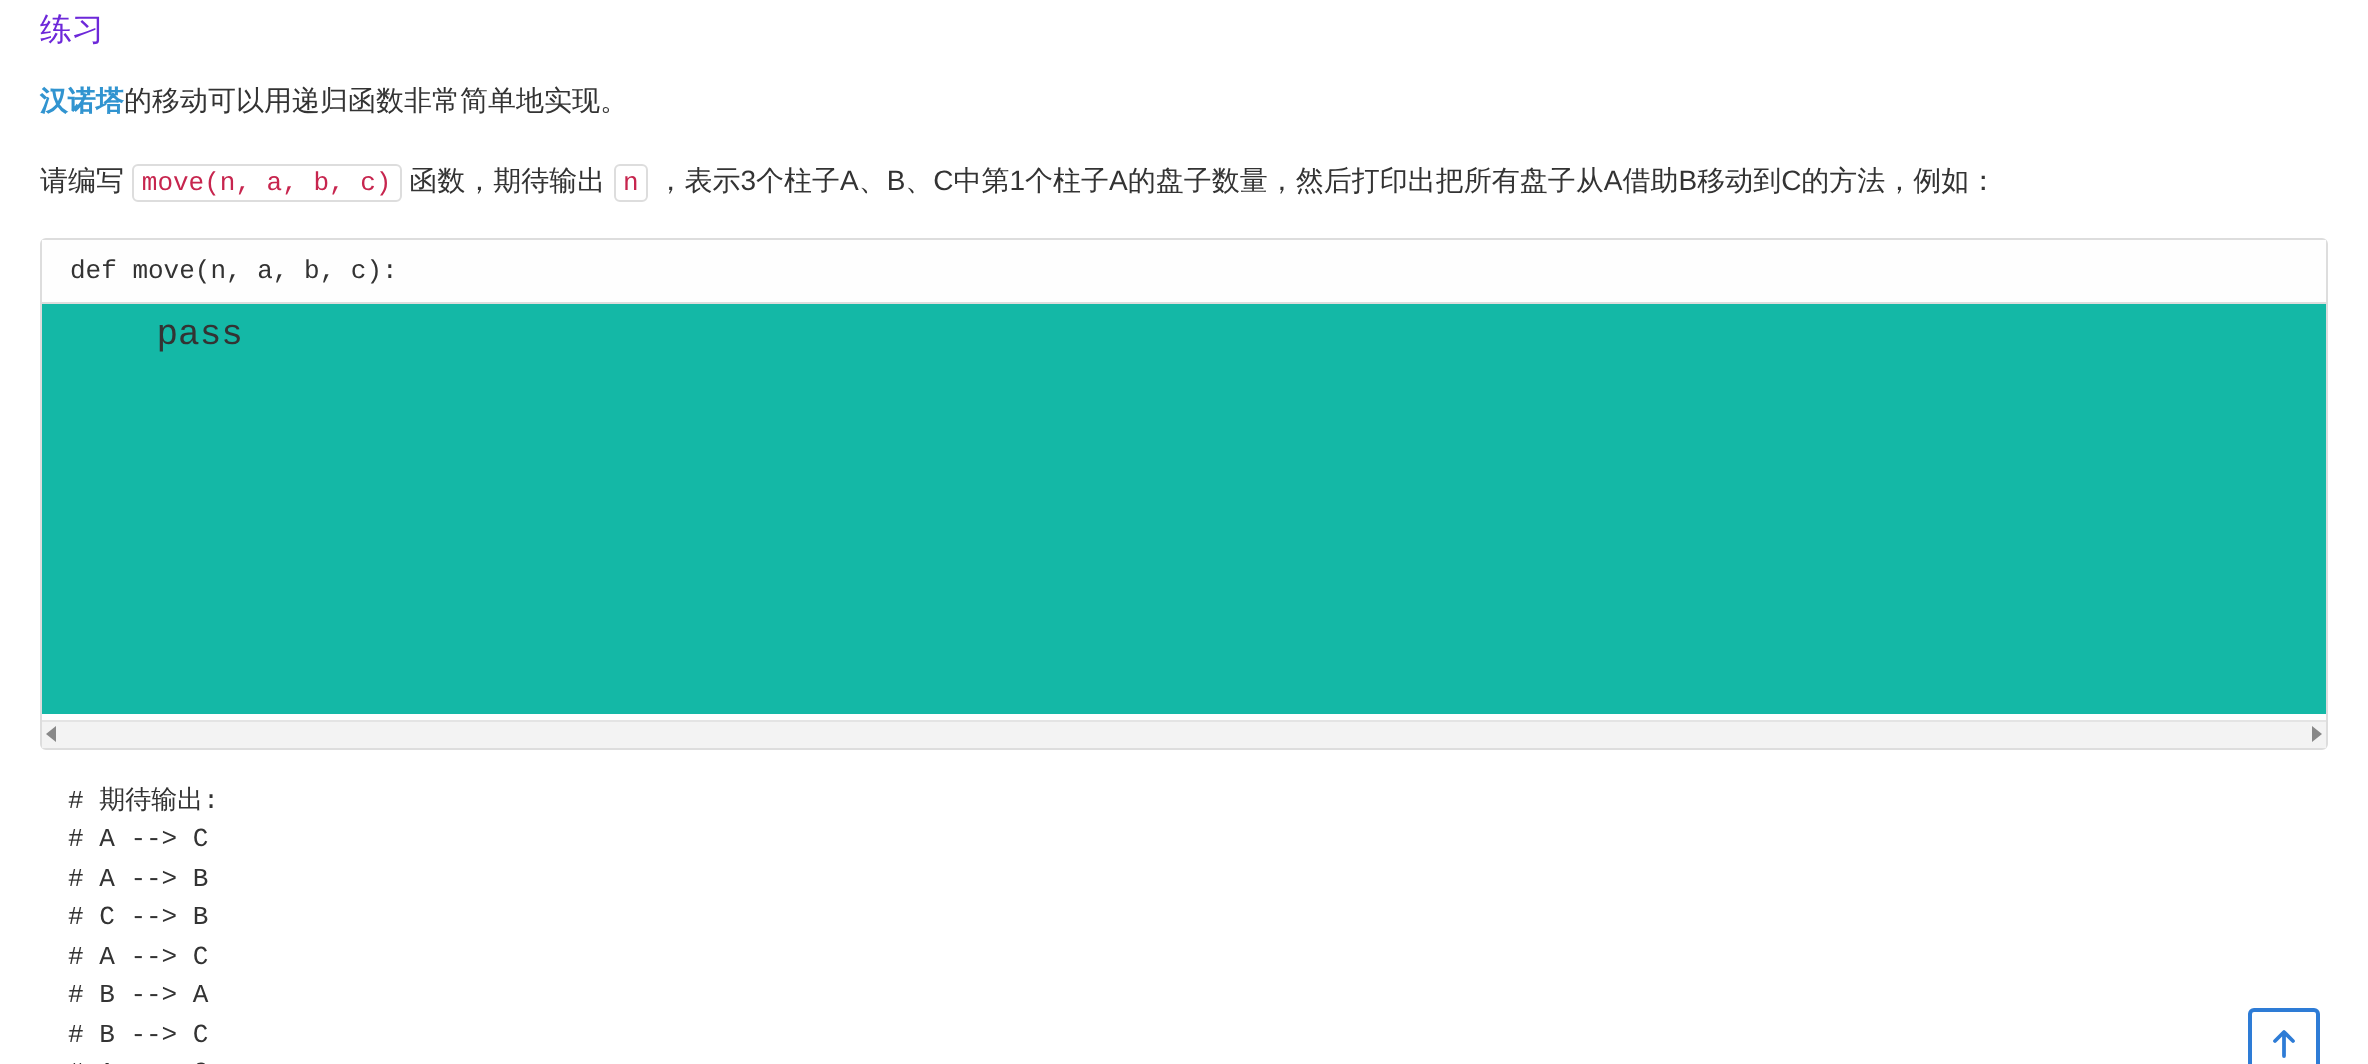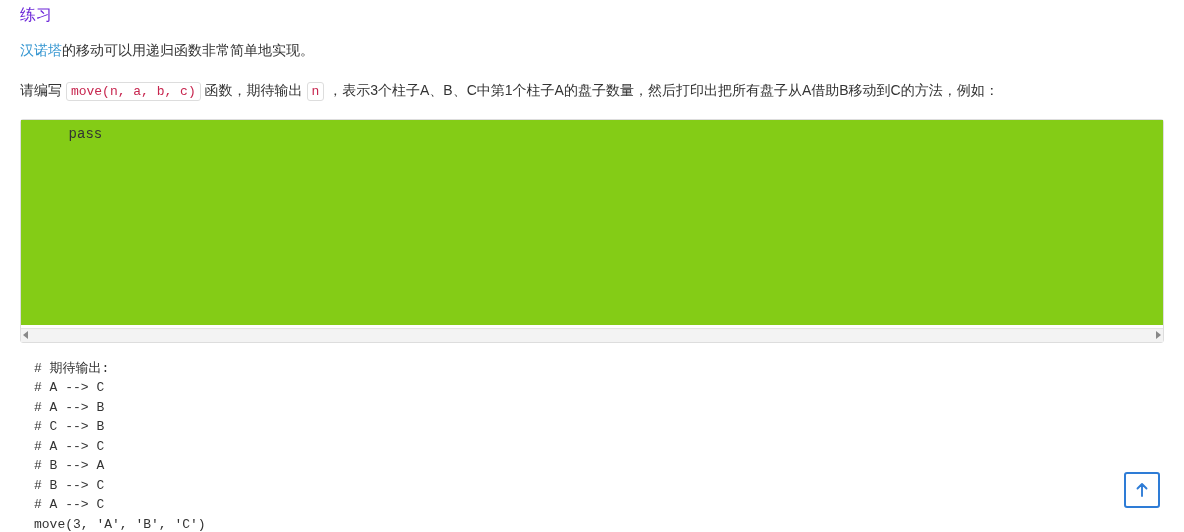--- a/index.html
+++ b/index.html
@@ -24,20 +24,21 @@
     }
     .paragraph {
       font-size: 14px;
       color: #333;
       line-height: 1.8;
       margin-bottom: 15px;
     }
     .link {
       color: #3194d0;
       text-decoration: none;
+      font-weight: bold;
     }
     code.inline {
       font-family: Consolas, Monaco, "Courier New", monospace;
       background: #fff;
       border: 1px solid #ddd;
       border-radius: 3px;
       padding: 1px 4px;
       font-size: 13px;
       color: #c7254e;
       text-align: center;
@@ -58,24 +59,24 @@
     }
     .code-body {
       position: relative;
     }
     .code-textarea {
       width: 100%;
       height: 205px;
       border: none;
       resize: none;
       font-family: Consolas, Monaco, "Courier New", monospace;
-      font-size: 14px;
+      font-size: 18px;
       color: #333;
       padding: 6px 14px;
-      background: #84cc16;
+      background: #14b8a6;
       overflow-y: scroll;
       outline: none;
     }
     .h-scrollbar {
       height: 14px;
       background: #f3f3f3;
       border-top: 1px solid #e4e4e4;
       display: flex;
       align-items: center;
       justify-content: space-between;
@@ -127,20 +128,21 @@
 
 <p class="paragraph">
   <a class="link" href="#">汉诺塔</a><span>的移动可以用递归函数非常简单地实现。</span>
 </p>
 
 <p class="paragraph">
   <span>请编写 </span><code class="inline">move(n, a, b, c)</code><span> 函数，期待输出 </span><code class="inline">n</code><span> ，表示3个柱子A、B、C中第1个柱子A的盘子数量，然后打印出把所有盘子从A借助B移动到C的方法，例如：</span>
 </p>
 
 <div class="code-block-wrapper">
+  <div class="code-header">def move(n, a, b, c):</div>
   <div class="code-body">
     <textarea class="code-textarea" style="">    pass</textarea>
     <div class="h-scrollbar">
       <div class="h-scroll-arrow left"></div>
       <div class="h-scroll-arrow right"></div>
     </div>
   </div>
 </div>
 
 <div class="expected-output"># 期待输出:

